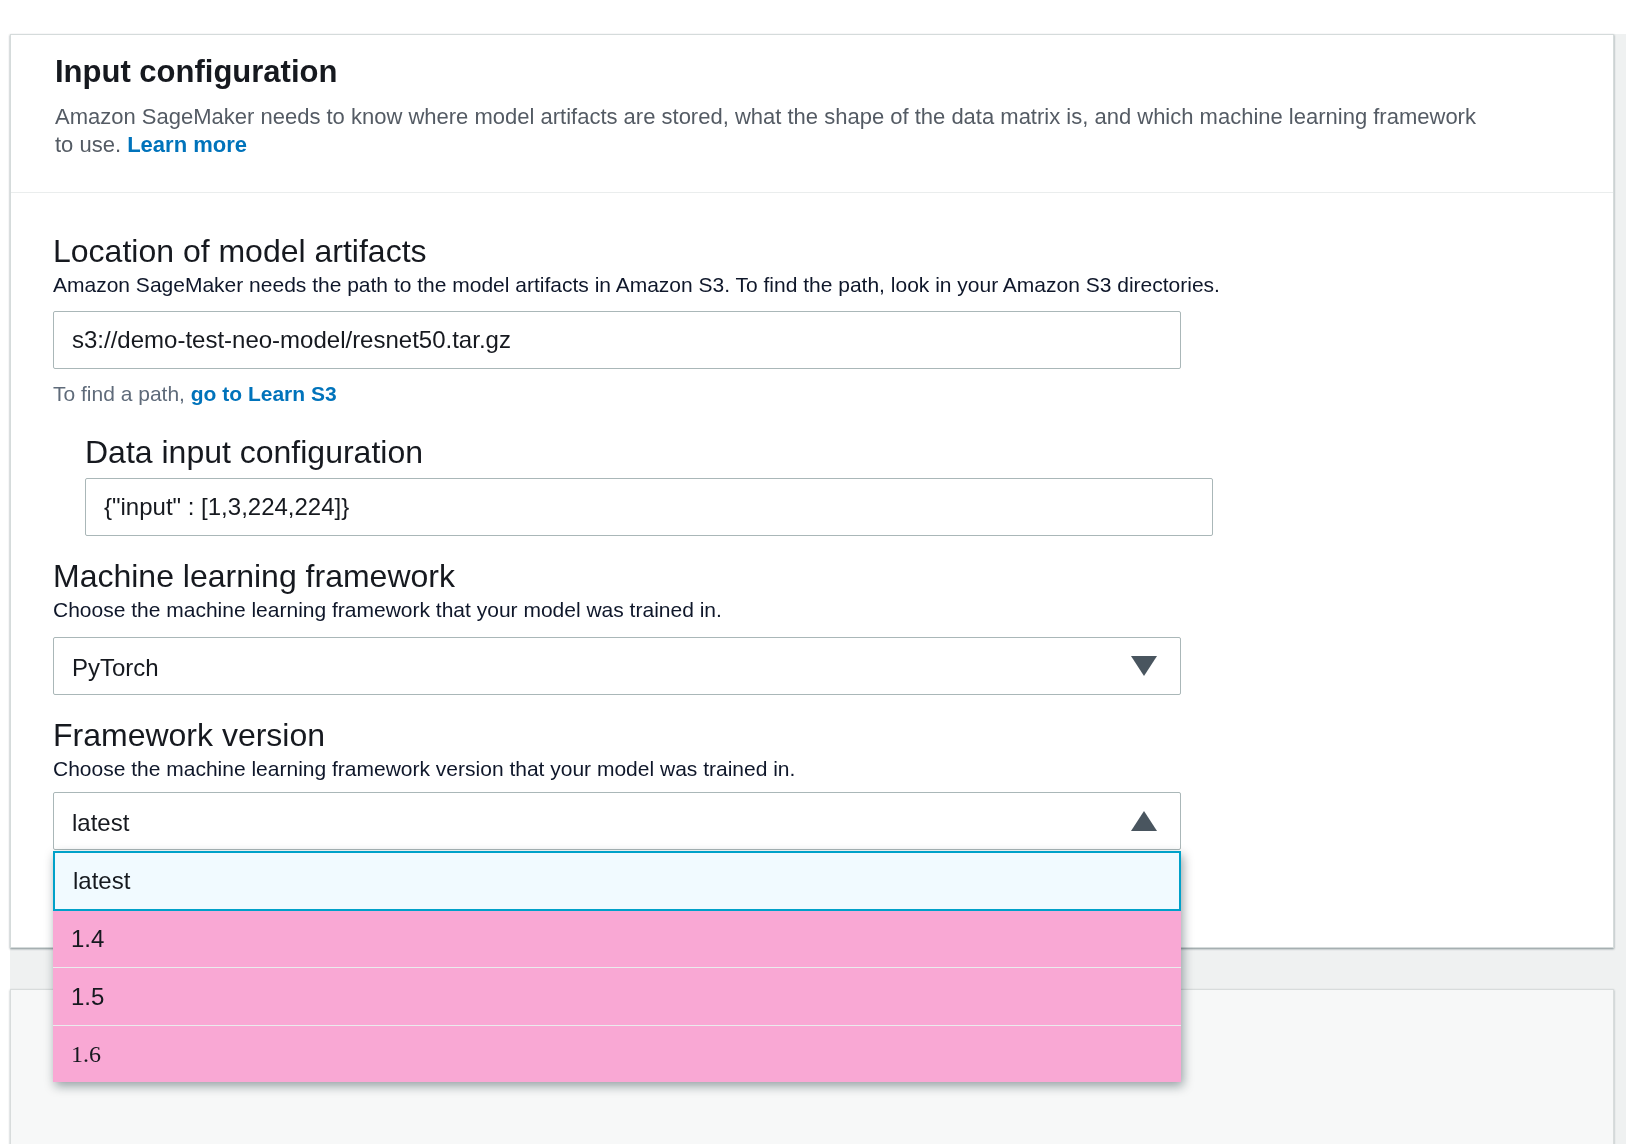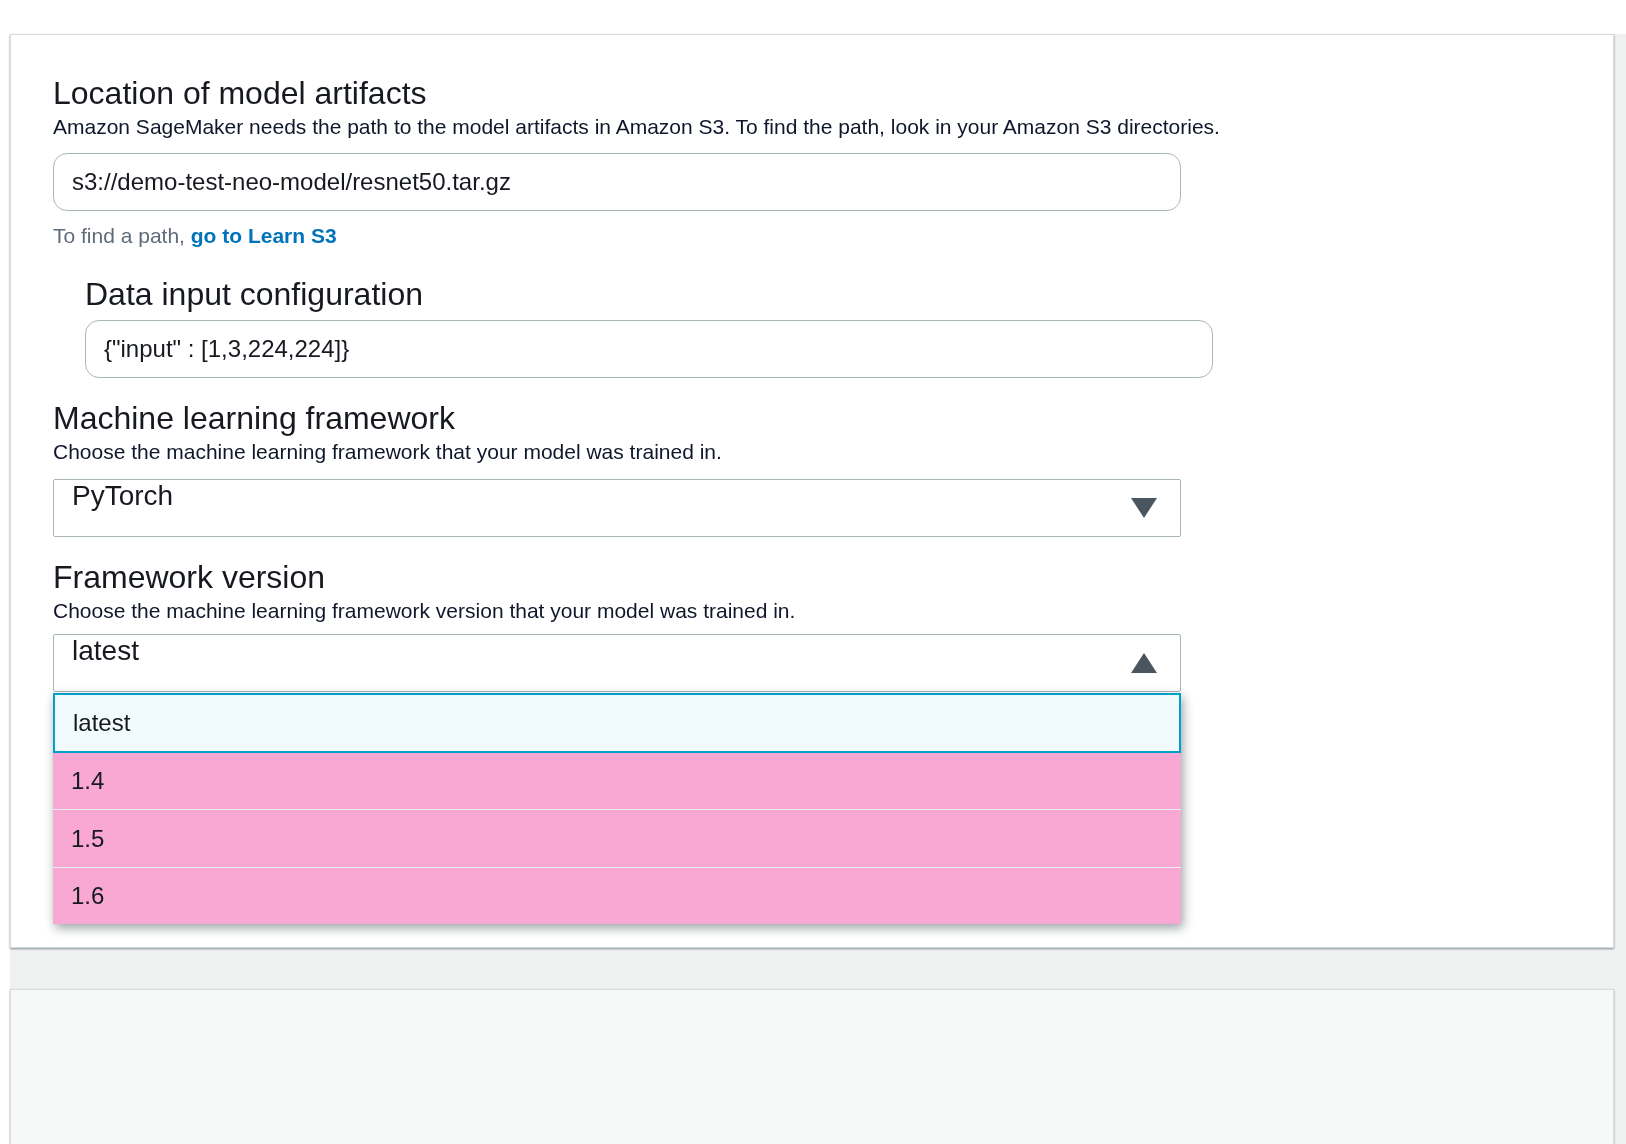--- a/index.html
+++ b/index.html
@@ -25,61 +25,67 @@
   .field { }
   .f1 { margin-top:45px; }
   .f2 { margin-top:34px;margin-left:32px; }
   .f3 { margin-top:27px; }
   .f4 { margin-top:27px; }
 
   .field-label { font-size:32px; line-height:26px; color:#16191f; }
   .field-desc  { margin-top:10px; font-size:21px; line-height:22px; color:#0f172a; }
 
   .text-input { display:block; margin-top:15px; width:1128px; height:58px;
-    border:1px solid #aab7b8; border-radius:14px; background:#ffffff;
+    border:1px solid #aab7b8; border-radius:2px; background:#ffffff;
     font-family:"Liberation Sans", sans-serif; font-size:24px; color:#16191f;
     padding:0 18px; outline:none; }
   .f2 .text-input { margin-top:13px; }
 
   .helper { margin-top:14px; font-size:21px; line-height:22px; color:#5f6b7a; }
 
   .select-wrap { position:relative; width:1128px; }
   .select { margin-top:16px; width:1128px; height:58px; border:1px solid #aab7b8;
-    border-radius:2px; background:#ffffff; display:flex; align-items:flex-start;
-    padding:0 60px 12px 18px; font-size:28px; color:#16191f; cursor:pointer;
+    border-radius:2px; background:#ffffff; display:flex; align-items:flex-end;
+    padding:0 60px 12px 18px; font-size:24px; color:#16191f; cursor:pointer;
     position:relative; }
   .f4 .select { margin-top:12px; }
 
   .caret { position:absolute; right:23px; top:50%; width:0; height:0;
     border-left:13px solid transparent; border-right:13px solid transparent; }
   .caret-down { border-top:20px solid #49555f; margin-top:-10px; }
   .caret-up   { border-bottom:20px solid #49555f; margin-top:-10px; }
 
   
   .dropdown { position:absolute; left:0; top:100%; margin-top:1px; width:1128px;
     background:#ffffff; z-index:10; box-shadow:2px 4px 10px rgba(0,28,36,0.40); }
   .option { display:flex; align-items:center; padding:0 18px; font-size:24px;
     color:#16191f; background:#f9a8d4; cursor:pointer; }
   .option.selected { height:60px; background:#f1faff; border:2px solid #00a1c9; }
   .opt-2 { height:56px; }
   .opt-3 { height:58px; border-top:1px solid #eaeded; }
-  .opt-4 { height:57px; border-top:1px solid #eaeded; }
+  .opt-4 { height:57px; border-top:1px solid #eaeded;font-family:Liberation Serif, serif; }
 
   
   .card2 { position:absolute; left:10px; top:989px; width:1604px; height:160px;
     background:#f7f8f8; border:1px solid #d8dcdc;
     box-shadow:0 1px 2px rgba(0,28,36,0.35); z-index:1; }
 </style>
 </head>
 <body>
 
 <div class="page-bg"></div>
 
 <section class="card1">
 
+  <header class="card-header">
+    <h1 class="card-title">Input configuration</h1>
+    <p class="card-desc"><span>Amazon SageMaker needs to know where model artifacts are stored, what the shape of the data matrix is, and which machine learning framework to use.</span>
+      <a class="link">Learn more</a>
+    </p>
+  </header>
 
   <div class="card-body">
 
     <div class="field f1">
       <div class="field-label">Location of model artifacts</div>
       <div class="field-desc">Amazon SageMaker needs the path to the model artifacts in Amazon S3. To find the path, look in your Amazon S3 directories.</div>
       <input class="text-input" type="text" value="s3://demo-test-neo-model/resnet50.tar.gz" style="">
       <div class="helper"><span>To find a path,</span>
         <a class="link">go to Learn S3</a>
       </div>

